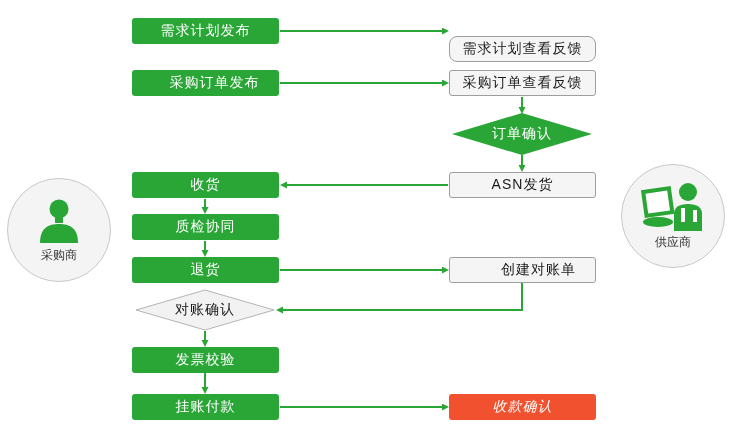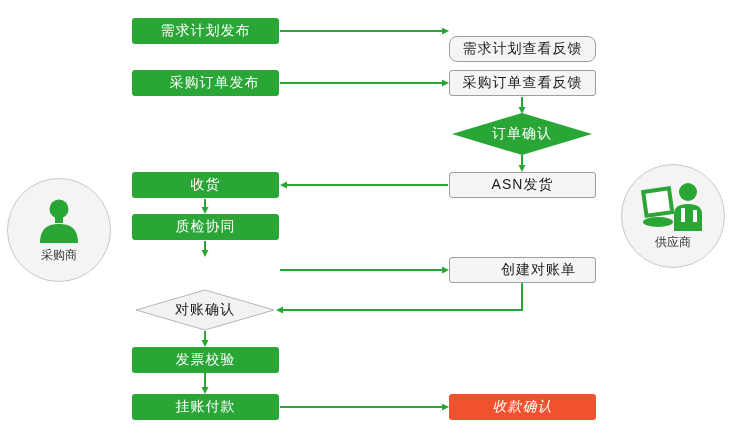--- a/index.html
+++ b/index.html
@@ -86,20 +86,21 @@
         <rect x="52" y="28" width="4" height="12" fill="#ffffff"></rect>
       </svg>
     </span>
     <span class="alabel">供应商</span>
   </div>
 
   <div class="node gbox" style="left:132px; top:18px;">需求计划发布</div>
   <div class="node gbox" style="left:132px; top:70px;padding-left:18px;">采购订单发布</div>
   <div class="node gbox" style="left:132px; top:172px;">收货</div>
   <div class="node gbox" style="left:132px; top:214px;">质检协同</div>
+  <div class="node gbox" style="left:132px; top:257px;">退货</div>
   <div class="node gbox" style="left:132px; top:347px;">发票校验</div>
   <div class="node gbox" style="left:132px; top:394px;">挂账付款</div>
 
   <div class="diamond gray" style="left:135px; top:289px;">
     <svg width="140" height="42" viewBox="0 0 140 42">
       <polygon points="70,1 139,21 70,41 1,21" fill="#f2f2f2" stroke="#b5b5b5" stroke-width="1"></polygon>
     </svg>
     <div class="dlabel">对账确认</div>
   </div>
 

